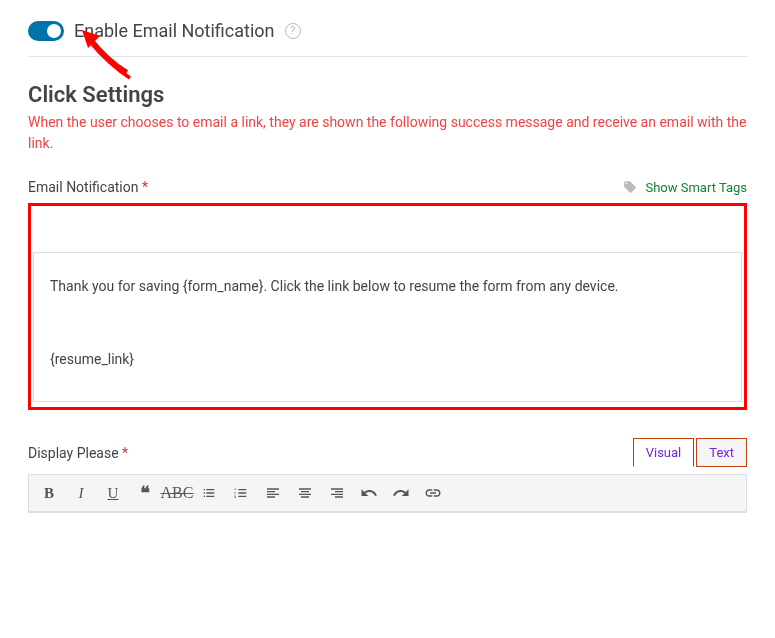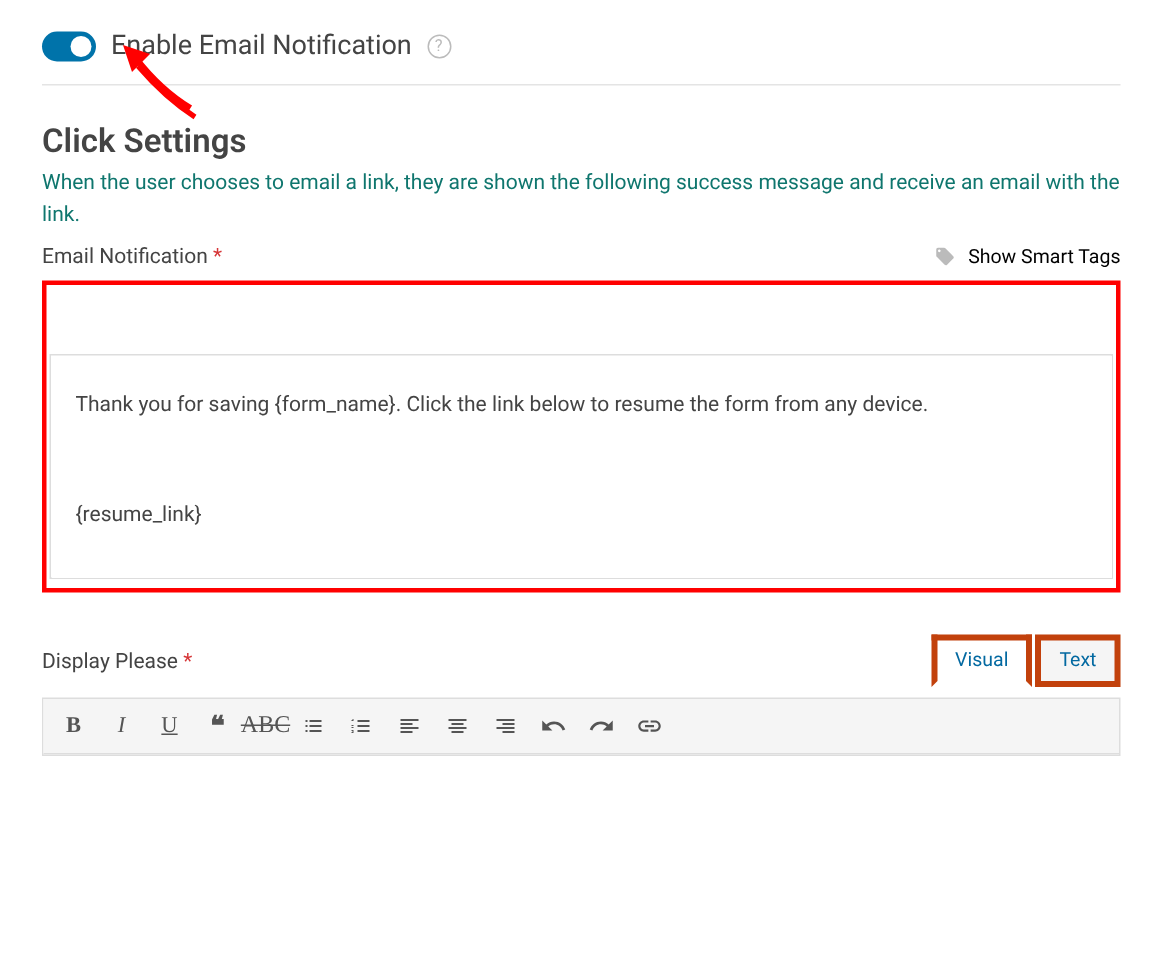--- a/index.html
+++ b/index.html
@@ -63,43 +63,43 @@
       border-top: 1px solid #e4e4e4;
       margin-bottom: 25px;
     }
     h2 {
       font-size: 22px;
       font-weight: 600;
       color: #444;
       margin-bottom: 5px;
     }
     .section-desc {
-      color: #0f766e;
+      color: #ef4444;
       font-size: 14px;
       line-height: 1.5;
-      margin-bottom: 9px;
+      margin-bottom: 25px;
     }
     .field-row {
       display: flex;
       justify-content: space-between;
       align-items: center;
       margin-bottom: 8px;
     }
     .field-label {
       font-size: 14px;
       color: #444;
     }
     .required {
       color: #d63638;
     }
     .smart-tags {
       display: flex;
       align-items: center;
       gap: 8px;
-      color: #000000;
+      color: #15803d;
       font-size: 13px;
       cursor: pointer;
     }
     .tag-icon-svg { fill: #bbb; }
     .textarea-wrap {
       border: 3px solid #ff0000;
       padding: 2px;
       margin-bottom: 28px;
     }
     .email-textarea {
@@ -113,24 +113,24 @@
       resize: none;
       height: 150px;
       margin-top: 44px;
     }
     .tabs {
       display: flex;
       gap: 2px;
     }
     .tab {
       padding: 6px 12px;
-      border: 4px solid #c2410c;
+      border: 1px solid #c2410c;
       background: #f5f5f5;
       font-size: 13px;
-      color: #0369a1;
+      color: #6d28d9;
       cursor: pointer;
     }
     .tab.active {
       background: #fff;
       border-bottom-color: #fff;
       position: relative;
       z-index: 2;
     }
     .editor-wrap {
       border: 1px solid #ddd;

